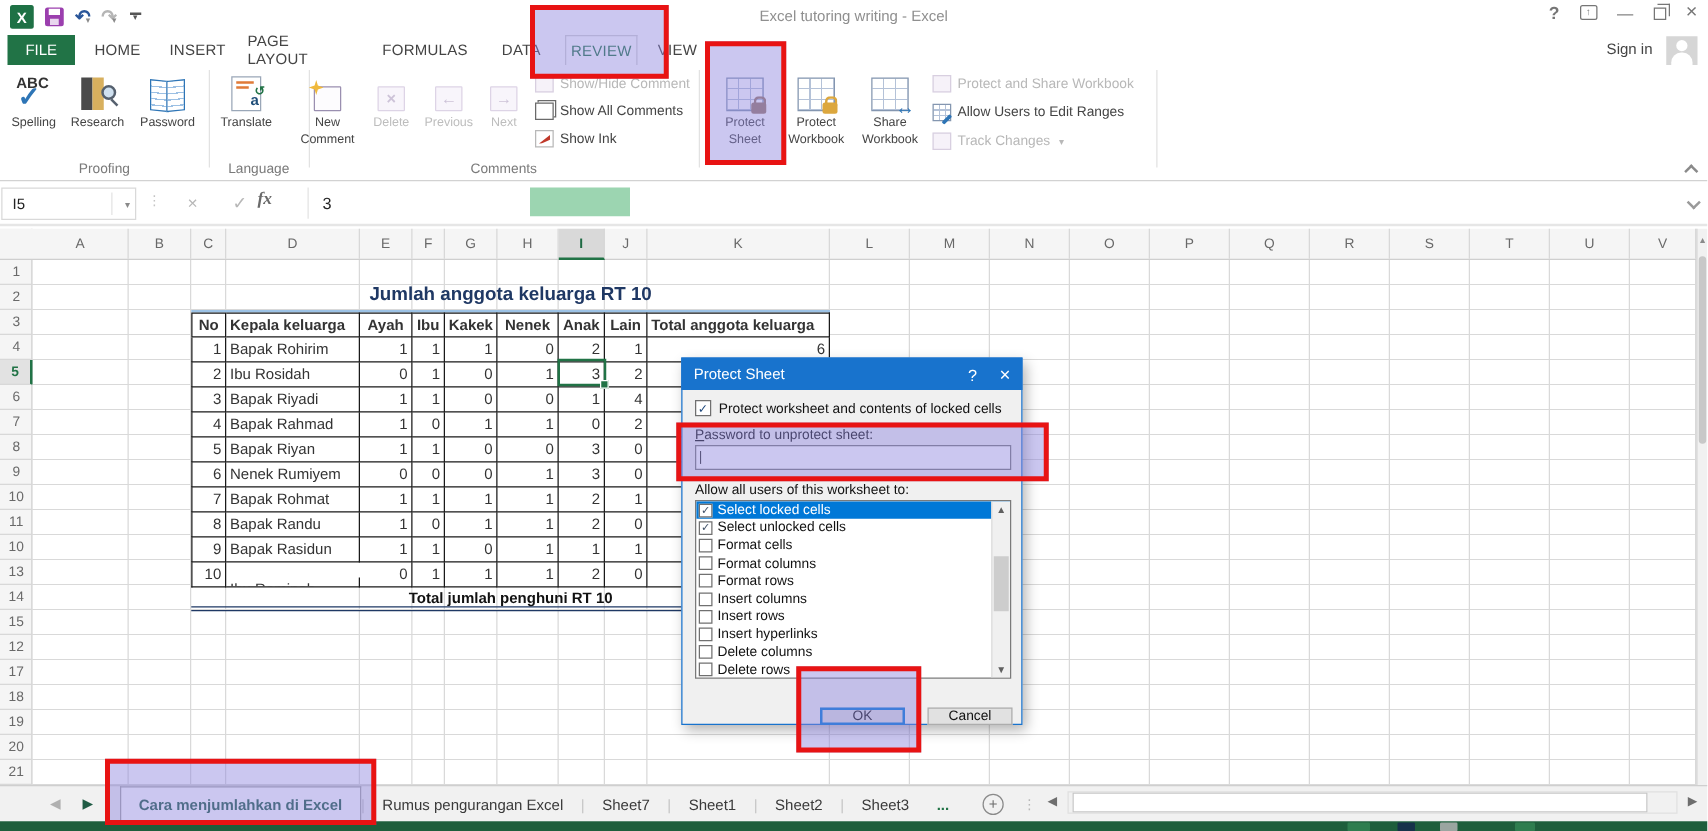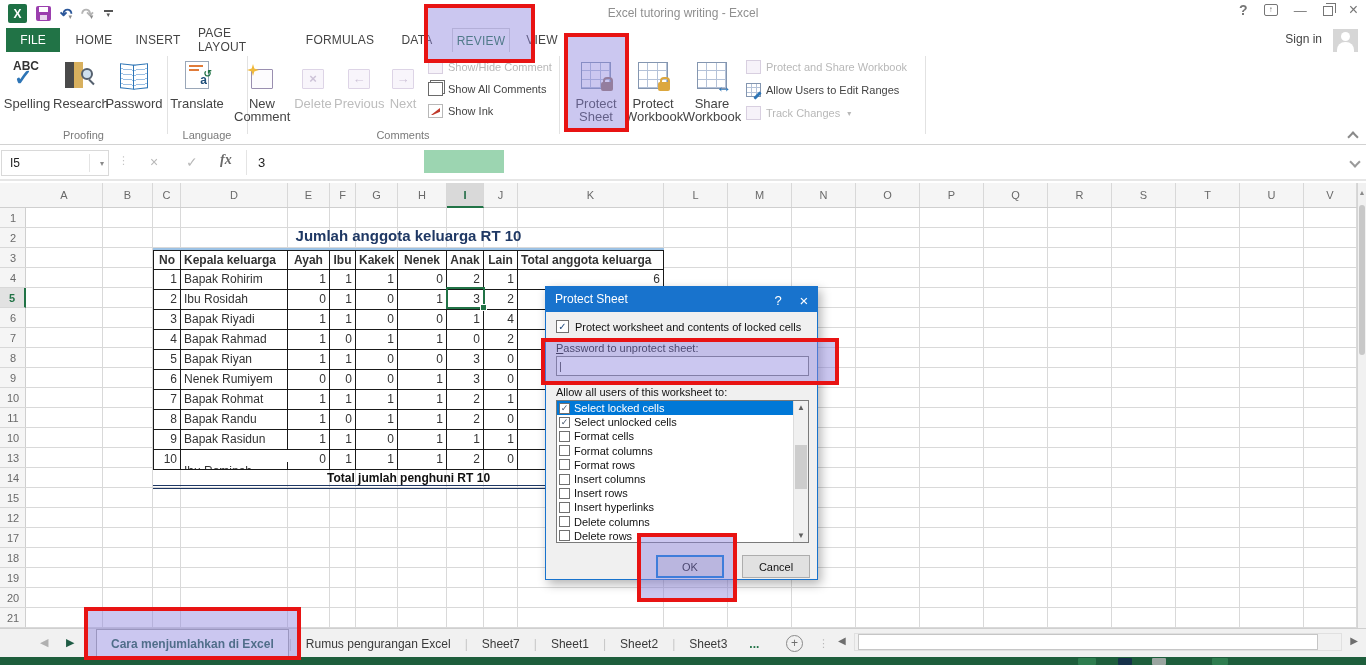--- a/index.html
+++ b/index.html
@@ -36,21 +36,21 @@
 .signin{position:absolute;right:44px;top:4px;font-size:12px;color:#444}
 .avatar-box{position:absolute;right:8px;top:1px;width:25px;height:23px;background:#d6d6d6;position:absolute;overflow:hidden}
 .avatar-box::before{content:"";position:absolute;left:8px;top:3px;width:9px;height:9px;border-radius:50%;background:#fff}
 .avatar-box::after{content:"";position:absolute;left:4px;top:13px;width:17px;height:12px;border-radius:8px 8px 0 0;background:#fff}
 
 
 #ribbon{position:absolute;left:0;top:52px;width:1366px;height:93px;background:#fff;border-bottom:1px solid #d2d2d2}
 .gsep{position:absolute;top:4px;width:1px;height:78px;background:#e2e2e2}
 .glabel{position:absolute;bottom:3px;font-size:11px;color:#7a7a7a;text-align:center}
 .bigbtn{position:absolute;top:3px;height:78px;text-align:center;cursor:default}
-.bigbtn .lbl{font-size:13px;line-height:13px;color:#444;margin-top:8px}
+.bigbtn .lbl{font-size:10px;line-height:13px;color:#444;margin-top:3px}
 .bigbtn.disabled .lbl{color:#bdbdbd}
 .smallbtn{position:absolute;display:flex;align-items:center;gap:5px;font-size:11px;color:#444;height:18px;white-space:nowrap}
 .smallbtn.disabled{color:#b8b8b8}
 .ico-wrap{height:34px;display:flex;align-items:flex-end;justify-content:center}
 
 .sheet-ico{width:30px;height:27px;border:1px solid #8496b0;background:
  repeating-linear-gradient(to right,transparent 0 8.5px,#b4c2d8 8.5px 9.5px),
  repeating-linear-gradient(to bottom,transparent 0 7.5px,#b4c2d8 7.5px 8.5px),#fff;position:relative}
 .lock-badge{position:absolute;right:-3px;bottom:-3px;width:12px;height:9px;border-radius:2px}
 .lock-badge::before{content:"";position:absolute;top:-5px;left:2px;width:6px;height:6px;border:2px solid;border-bottom:none;border-radius:4px 4px 0 0;border-color:inherit}
@@ -146,21 +146,21 @@
 #dlg-pass-label::first-letter{text-decoration:underline}
 #dlg-pass-input{position:absolute;left:10px;top:69px;width:253px;height:20px;background:#fff;border:1px solid #7a7a7a;font-size:11px;line-height:18px;padding-left:2px;color:#333}
 #dlg-allow-label{position:absolute;left:10px;top:99px}
 #dlg-list{position:absolute;left:10px;top:113px;width:253px;height:143px;background:#fff;border:1px solid #7a7a7a;overflow:hidden}
 .opt{display:flex;align-items:center;gap:4px;height:14.2px;padding-left:2px}
 .opt.selected{background:#0078d7;color:#fff}
 .opt .ochk{width:11px;height:11px;border:1px solid #707070;background:#fff;font-size:9px;line-height:9px;text-align:center;color:#44546a;flex:0 0 11px}
 #dlg-scroll{position:absolute;right:0;top:0;width:15px;height:141px;background:#f0f0f0;border-left:1px solid #dcdcdc}
 #dlg-scroll .arr{position:absolute;left:0;width:14px;text-align:center;font-size:8px;color:#606060}
 #dlg-scroll .thumb{position:absolute;left:1px;width:12px;top:44px;height:44px;background:#cdcdcd}
-.dlg-btn{position:absolute;top:268px;width:68px;height:23px;background:#e1e1e1;border:1px solid #adadad;font-size:11px;display:flex;align-items:center;justify-content:center;color:#111}
+.dlg-btn{position:absolute;top:279px;width:68px;height:14px;background:#e1e1e1;border:1px solid #adadad;font-size:11px;display:flex;align-items:center;justify-content:center;color:#111}
 #btn-ok{left:110px;border:2px solid #0078d7}
 #btn-cancel{left:196px}
 
 
 #tabbar{position:absolute;left:0;top:628px;width:1366px;height:29px;background:#f1f1f1;border-top:1px solid #cfcfcf}
 .nav-arr{position:absolute;top:7px;font-size:11px}
 #sheet-tabs-host{position:absolute;left:96px;top:0;height:29px;display:flex;align-items:stretch}
 .stab{display:flex;align-items:center;padding:0 14px;font-size:12px;color:#3a3a3a}
 .stab.active{background:#fff;border:1px solid #a6a6a6;border-bottom:none;color:#1f5c45;font-weight:bold}
 .stab-sep{display:flex;align-items:center;color:#c6c6c6}
@@ -357,21 +357,21 @@
 
 <div id="fbar">
   <div class="namebox">
     <span class="nm">I5</span>
     <span class="nb-sep"></span>
     <span class="nb-drop">▾</span>
   </div>
   <div class="fdots">⋮</div>
   <div class="fbtn" style="left:150px">×</div>
   <div class="fbtn" style="left:186px">✓</div>
-  <div class="fbtn fx" style="left:220px;top:6px">fx</div>
+  <div class="fbtn fx" style="left:206px;top:6px">fx</div>
   <div class="fsep"></div>
   <div class="fvalue">3</div>
   <div class="fchev"></div>
 </div>
 
 <div id="corner"></div>
 <div id="col-headers">
     <div class="colh" style="left: 26px; width: 77px;">A</div>
     <div class="colh" style="left: 103px; width: 50px;">B</div>
     <div class="colh" style="left: 153px; width: 28px;">C</div>

